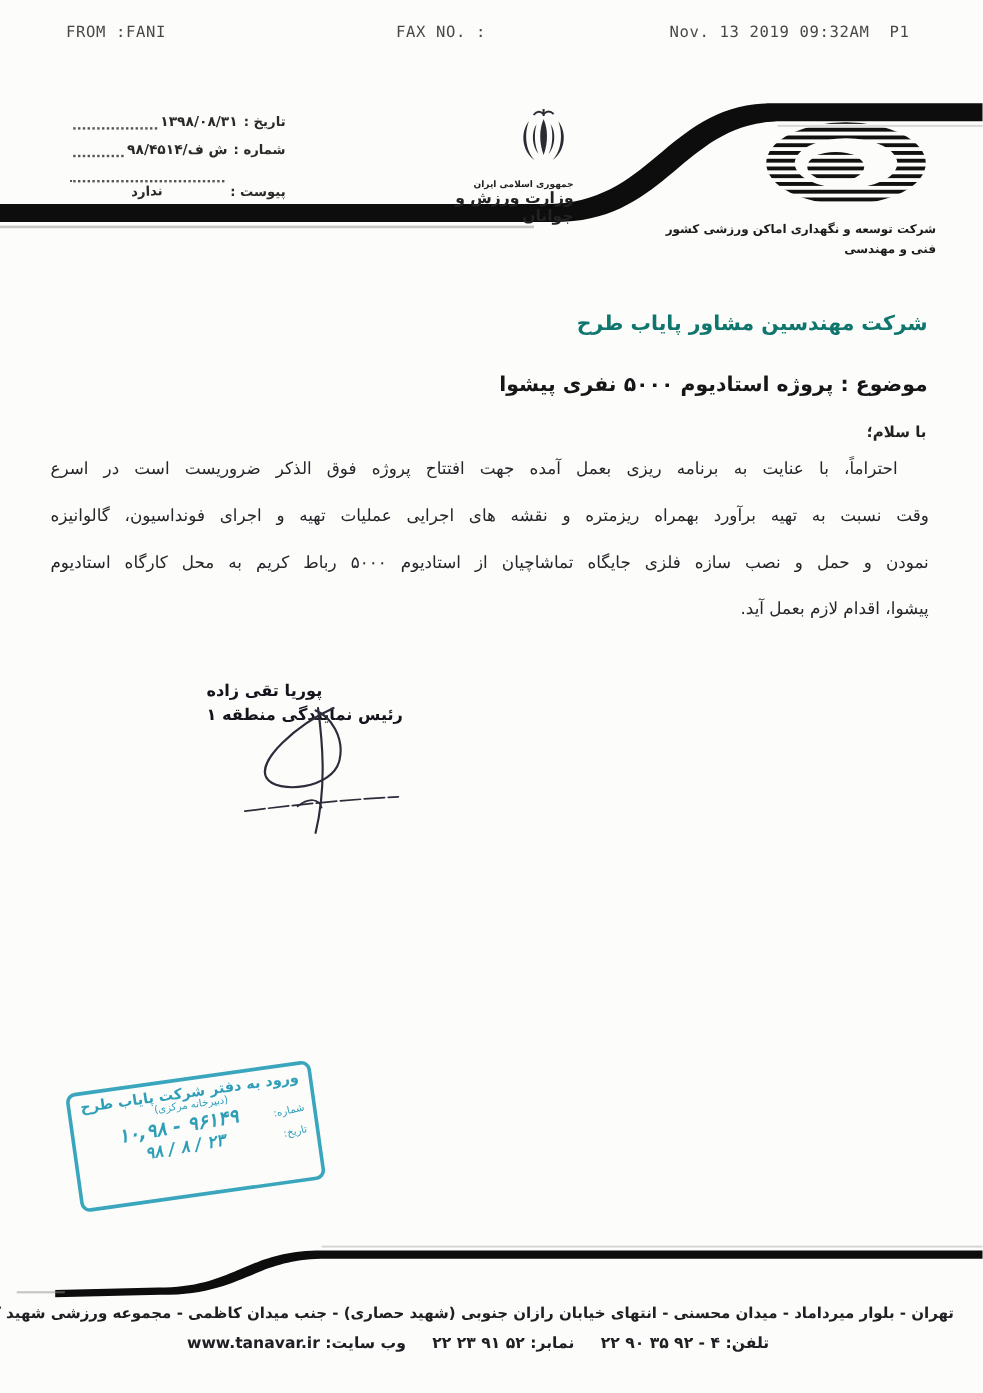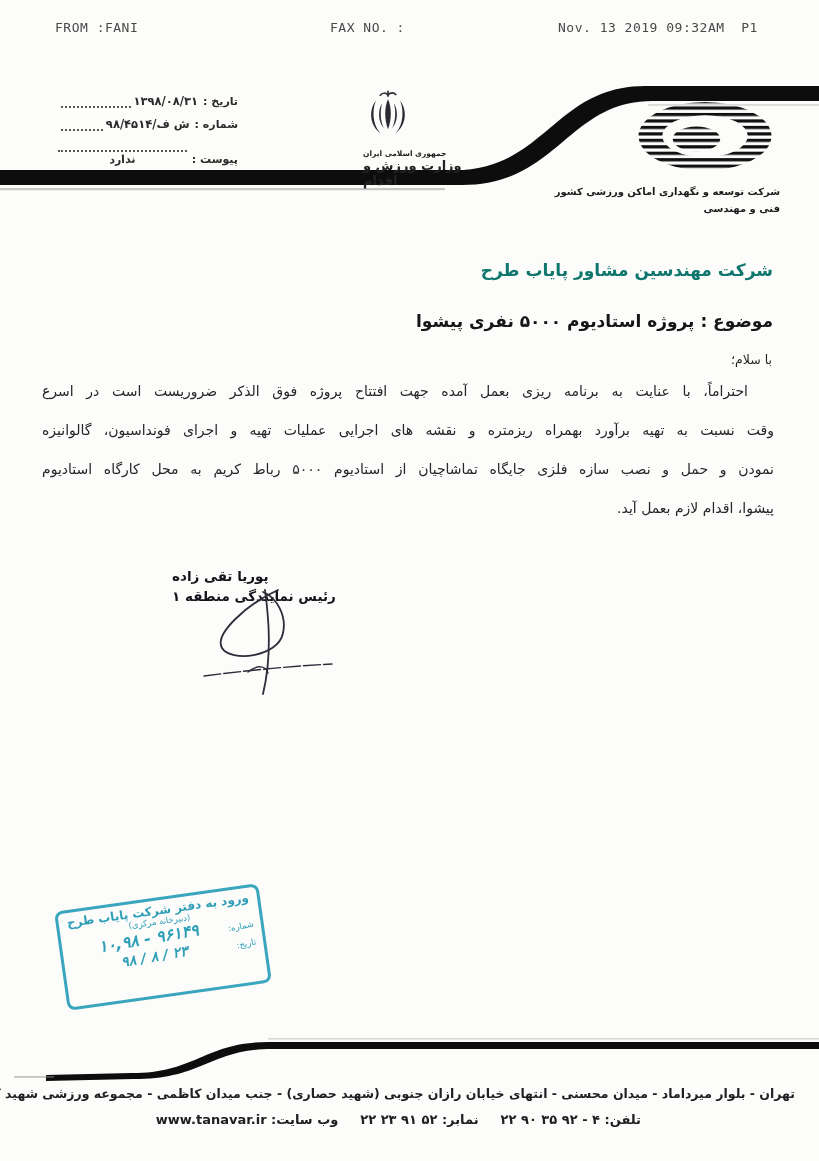--- a/index.html
+++ b/index.html
@@ -14,32 +14,32 @@
   
   .fields{left:58px;top:94px;width:180px;direction:rtl;font-size:11px;font-weight:bold;color:#2a2a2a}
   .frow{display:flex;align-items:flex-end;margin-bottom:9px}
   .flabel{white-space:nowrap;margin-left:5px}
   .fval{direction:ltr;white-space:nowrap;font-size:11.5px;letter-spacing:.5px}
   .fdots{flex:1;border-bottom:2px dotted #555;height:10px;min-width:12px;margin:0 3px}
   .attwrap{flex:1}
   .attdots{border-bottom:2px dotted #555;height:10px}
   .attval{text-align:center;font-size:11px;margin-top:1px;transform:rotate(-2deg)}
   
-  .emblem{left:363px;top:86px;width:115px;text-align:left;direction:rtl;color:#222}
+  .emblem{left:363px;top:86px;width:115px;text-align:right;direction:rtl;color:#222}
   .emblem .country{font-size:7.5px;font-weight:bold;margin-top:1px}
   .emblem .ministry{font-size:13px;font-weight:bold;margin-top:0px}
   
   .companyblock{left:605px;top:100px;width:175px;text-align:right;direction:rtl;color:#1b1b1b}
   .companyblock .cap1{font-size:10px;font-weight:bold;margin-top:6px;white-space:nowrap}
   .companyblock .cap2{font-size:10px;font-weight:bold;margin-top:6px}
   
   .rtl{direction:rtl;text-align:right}
   .recipient{left:42px;right:46px;top:260px;font-size:17px;font-weight:bold;color:#0f766e}
   .subject{left:42px;right:46px;top:311px;font-size:17px;font-weight:bold;color:#161618}
-  .salam{left:42px;right:47px;top:352px;font-size:12.5px;font-weight:normal;color:#222}
+  .salam{left:42px;right:47px;top:352px;font-size:12.5px;font-weight:bold;color:#222}
   .bodytext{left:42px;right:45px;top:372px;font-size:14px;color:#26262a;line-height:39px}
   .bline{text-align:justify;text-align-last:justify}
   .bline.first{padding-right:26px}
   .bline.last{text-align:center;text-align-last:right}
   
   .sig{left:172px;top:566px;width:180px;text-align:left;direction:rtl;font-weight:bold;color:#14141c;font-size:13.5px;line-height:20px}
   
   .stamp{
     left:60px;top:897px;width:206px;height:100px;
     border:3px solid #3aa6bd;border-radius:8px;
@@ -95,21 +95,21 @@
       <path d="M30,2 L30,9" stroke-width="2" fill="none"></path>
       <path d="M20,8 q5,-6 10,-1 q5,-5 10,0" stroke-width="1.8" fill="none"></path>
       <path d="M30,12 C25.5,22 25.5,36 30,48 C34.5,36 34.5,22 30,12 Z" stroke="none"></path>
       <path d="M23,17 C17.5,25 18,39 25,47 C20.5,38 20.5,25 23,17 Z" stroke="none"></path>
       <path d="M15.5,14 C6.5,25 8,44 21,53 C11,43 11,24 15.5,14 Z" stroke="none"></path>
       <path d="M37,17 C42.5,25 42,39 35,47 C39.5,38 39.5,25 37,17 Z" stroke="none"></path>
       <path d="M44.5,14 C53.5,25 52,44 39,53 C49,43 49,24 44.5,14 Z" stroke="none"></path>
     </g>
   </svg>
   <div class="country">جمهوری اسلامی ایران</div>
-  <div class="ministry">وزارت ورزش و اقدام</div>
+  <div class="ministry">وزارت ورزش و جوانان</div>
 </div>
 
 <div class="abs companyblock">
   <svg width="150" height="76" viewBox="0 0 150 80" aria-hidden="true">
     <defs>
       <pattern id="st" width="10" height="6.8" patternUnits="userSpaceOnUse">
         <rect width="10" height="3.4" fill="#111"></rect>
       </pattern>
     </defs>
     <ellipse cx="75" cy="38" rx="70" ry="36" fill="url(#st)"></ellipse>

